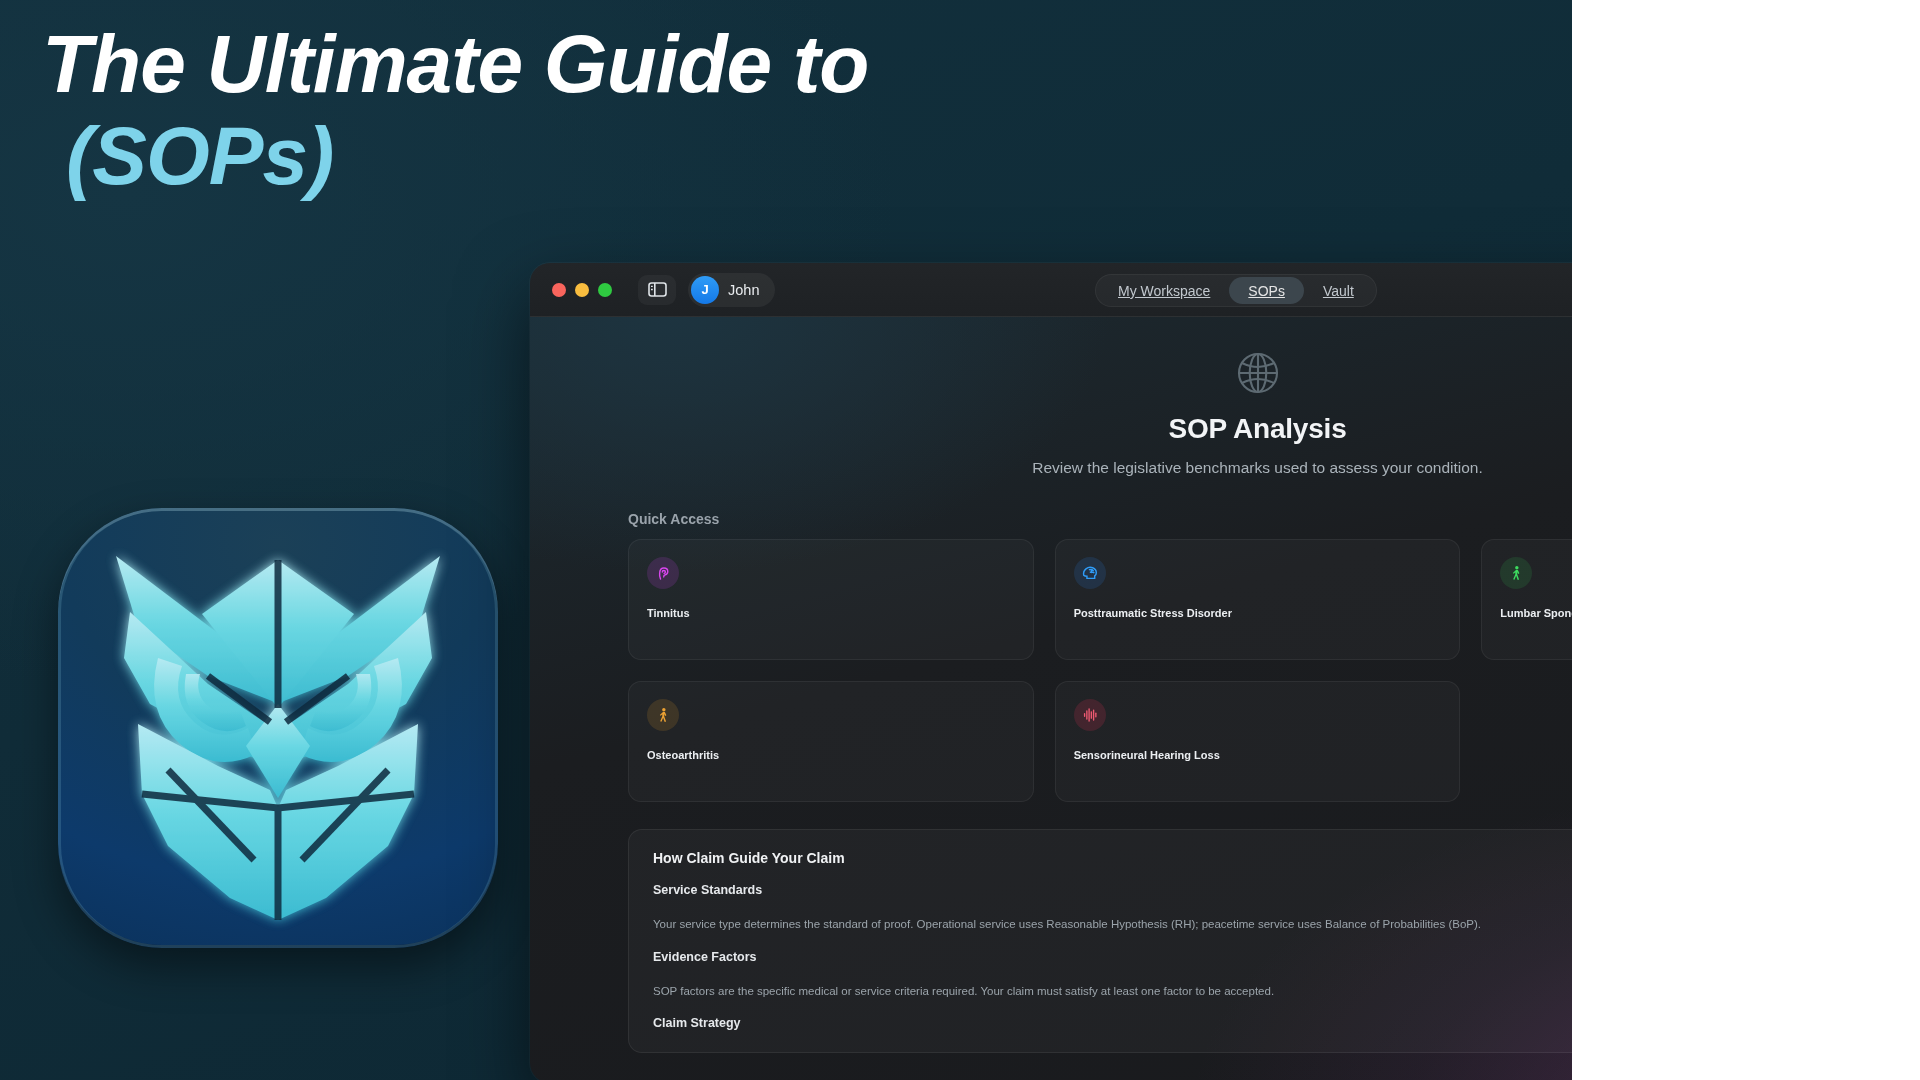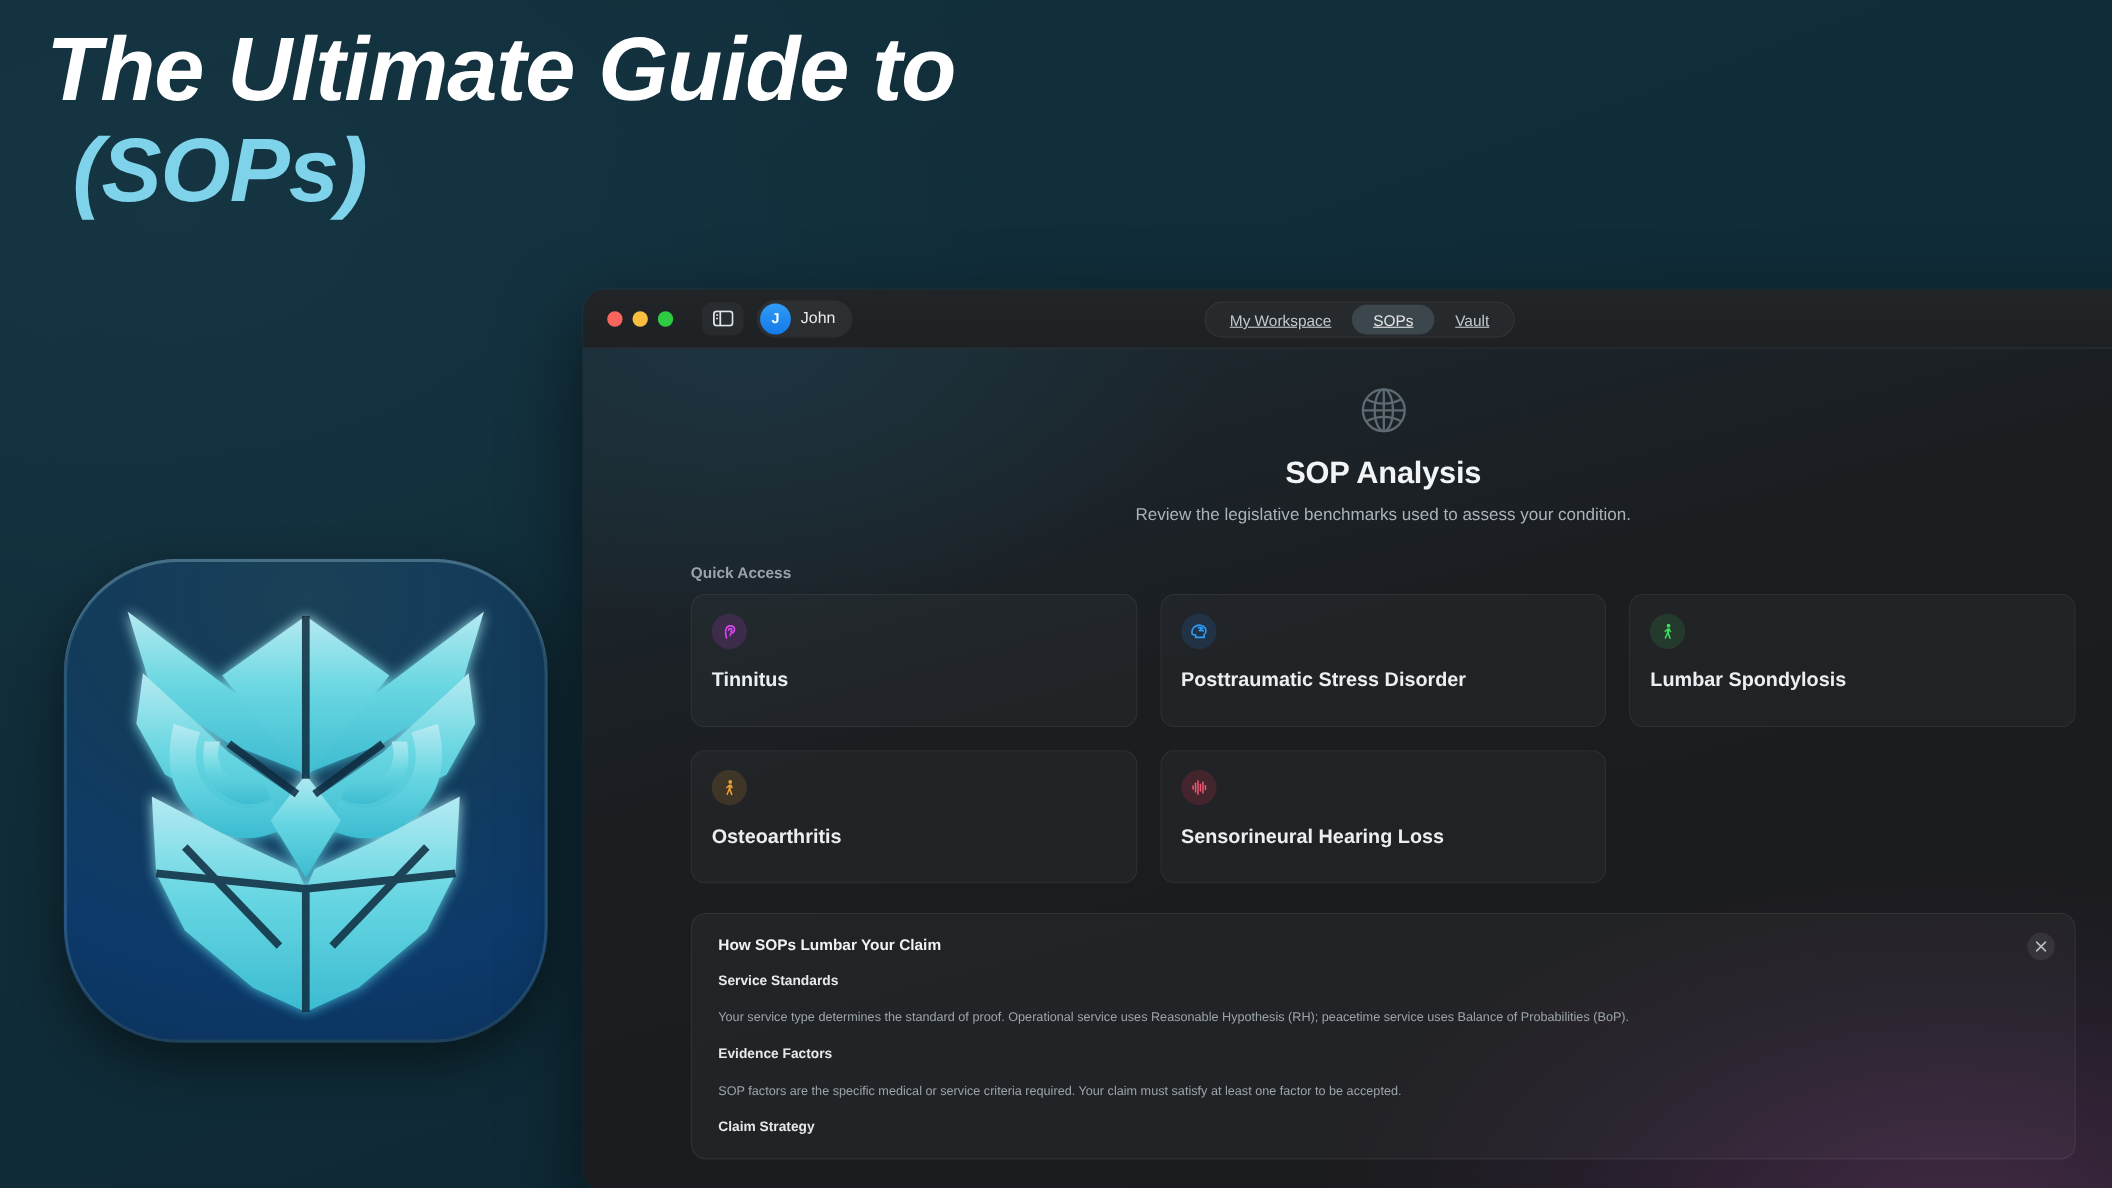--- a/index.html
+++ b/index.html
@@ -6,21 +6,21 @@
 
   html, body {
     width: 1920px;
     height: 1080px;
     overflow: hidden;
     font-family: "Liberation Sans", sans-serif;
   }
 
   #stage {
     position: relative;
-    width: 1920px;
+    width: 1572px;
     height: 1080px;
     background:
       radial-gradient(1100px 700px at 8% 18%, #153543 0%, rgba(17,44,56,0) 70%),
       linear-gradient(160deg, #12303d 0%, #102c38 45%, #0d2733 100%);
     overflow: hidden;
   }
 
   
   .headline {
     position: absolute;
@@ -195,21 +195,21 @@
   }
   .card-icon {
     width: 32px; height: 32px;
     border-radius: 50%;
     display: flex; align-items: center; justify-content: center;
   }
   .card-label {
     position: absolute;
     left: 18px;
     top: 67px;
-    font-size: 18px;
+    font-size: 11px;
     font-weight: bold;
     color: #eceff2;
     text-align: right;
   }
 
   
   .info-panel {
     position: relative;
     margin: 27px 98px 0 98px;
     border-radius: 14px;
@@ -402,21 +402,21 @@
               <line x1="16.5" y1="8" x2="16.5" y2="12"></line>
             </svg>
           </div>
           <div class="card-label">Sensorineural Hearing Loss</div>
         </div>
 
         <div></div>
       </div>
 
       <div class="info-panel">
-        <div class="info-title">How SOPs Lumbar Your Claim</div>
+        <div class="info-title">How Claim Guide Your Claim</div>
 
         <div class="panel-close">
           <svg width="11" height="11" viewBox="0 0 11 11" stroke="#b6bcc2" stroke-width="1.5" stroke-linecap="round">
             <line x1="1.5" y1="1.5" x2="9.5" y2="9.5"></line>
             <line x1="9.5" y1="1.5" x2="1.5" y2="9.5"></line>
           </svg>
         </div>
 
         <div class="info-block">
           <div class="info-h">Service Standards</div>

